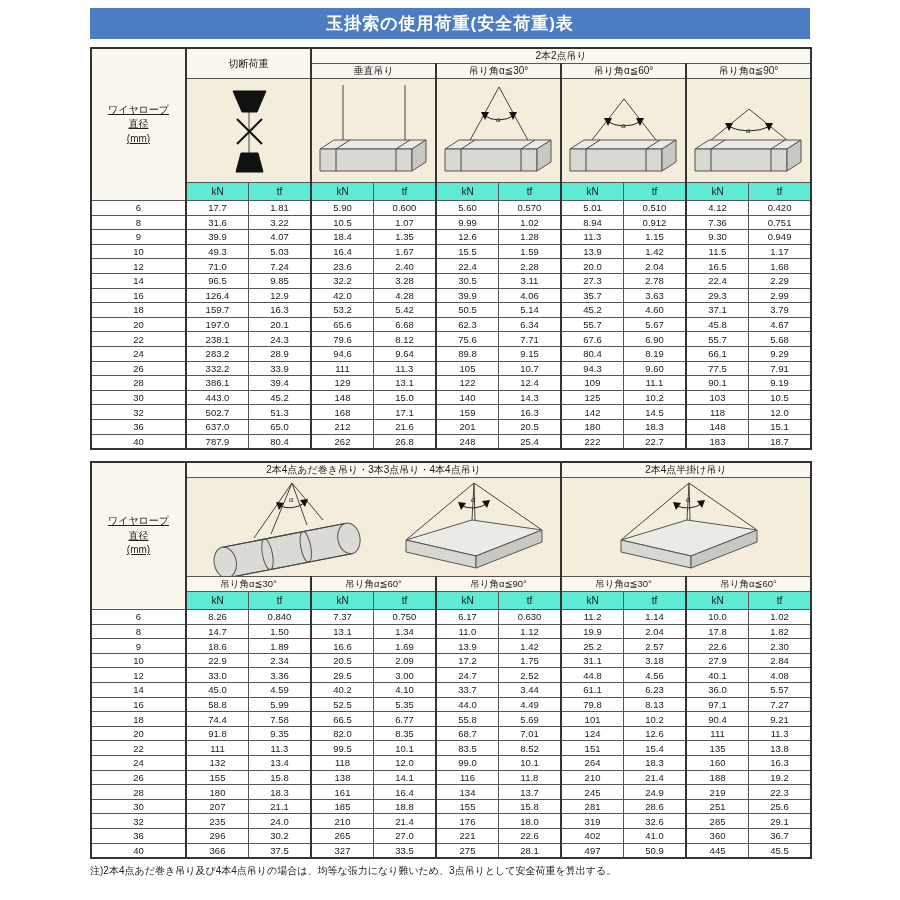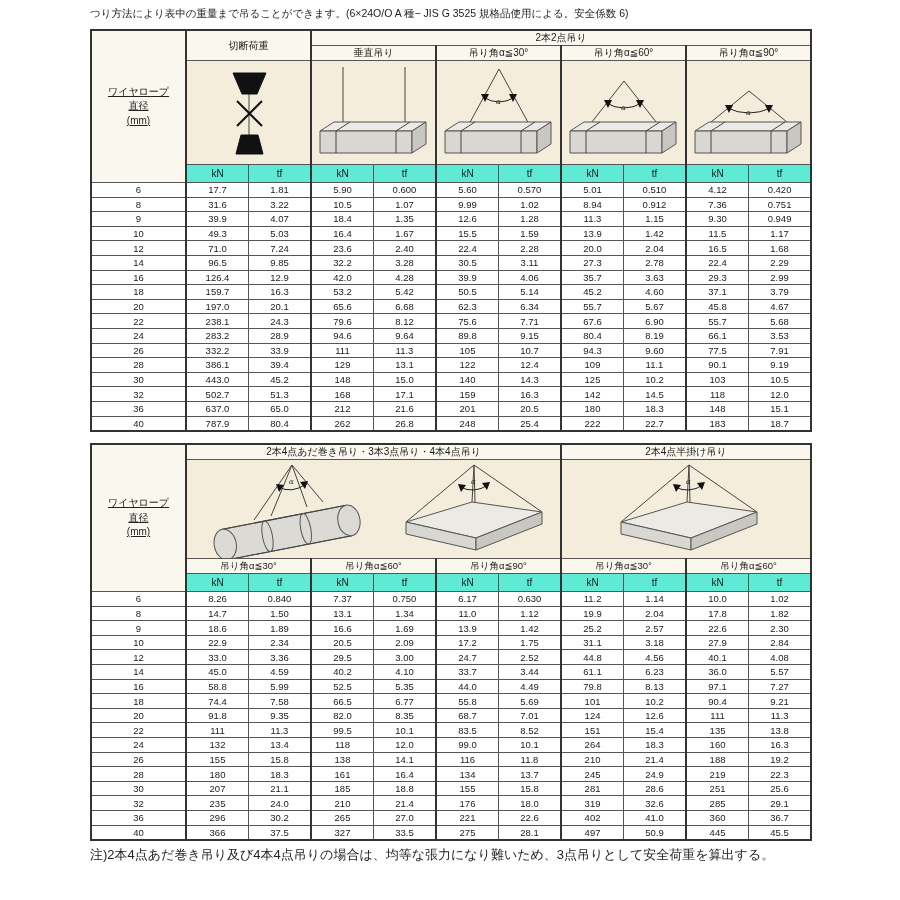--- a/index.html
+++ b/index.html
@@ -21,39 +21,39 @@
   .t .gend{border-right:2px solid #333;}
   .t .rowhead{background:#dbe5eb;border-right:2px solid #333;font-size:10px;line-height:1.45;color:#222;text-decoration:underline;}
   .t tr.rgroup th{height:13px;background:#faf7ee;font-size:10px;}
   .t tr.rsub th{height:14px;background:#faf7ee;font-size:9.5px;}
   .t tr.rdiag td{background:#f4eddc;}
   .t1 tr.rdiag td{height:103px;}
   .t2 tr.rdiag td{height:98px;}
   .t tr.runits th{height:17px;font-size:10px;background:#5eead4;}
   .t tbody td{height:13.6px;background:#fff;font-size:9.5px;}
   .diagflex{display:flex;align-items:flex-end;justify-content:space-around;height:100%;}
-  .footnote{margin-top:5px;font-size:13px;color:#222;}
+  .footnote{margin-top:5px;font-size:10px;color:#222;}
   svg{display:block;}
   .face-top{fill:#eceae4;stroke:#555;stroke-width:1;}
   .face-front{fill:#d9d7d1;stroke:#555;stroke-width:1;}
   .face-side{fill:#c9c7c1;stroke:#555;stroke-width:1;}
   .rope{stroke:#444;stroke-width:1;fill:none;}
   .arc{stroke:#222;stroke-width:1;fill:none;}
   .arrow{fill:#111;stroke:none;}
   .alpha{font-size:7px;font-style:italic;fill:#222;font-family:"DejaVu Serif",serif;}
   .blackshape{fill:#111;stroke:#111;}
   .cyl{fill:#dcdad4;stroke:#555;stroke-width:1;}
 </style>
 </head>
 <body>
 
 <div class="page">
   <div class="content">
 
-    <div class="subtitle">つり方法により表中の重量まで吊ることができます。(6×24O/O A 種− JIS G 3525 規格品使用による。安全係数 6)</div>
+    <div class="titlebar">玉掛索の使用荷重(安全荷重)表</div>
 
     <table class="t t1">
       <colgroup>
         <col class="c-diam">
           <col class="c-val">
           <col class="c-val">
           <col class="c-val">
           <col class="c-val">
         <col class="c-val">
           <col class="c-val">
@@ -301,21 +301,21 @@
             <td class="gend">24</td>
             <td>283.2</td>
             <td class="gend">28.9</td>
             <td>94.6</td>
             <td class="gend">9.64</td>
             <td>89.8</td>
             <td class="gend">9.15</td>
             <td>80.4</td>
             <td class="gend">8.19</td>
             <td>66.1</td>
-            <td>3.53</td>
+            <td>9.29</td>
           </tr>
           <tr>
             <td class="gend">26</td>
             <td>332.2</td>
             <td class="gend">33.9</td>
             <td>111</td>
             <td class="gend">11.3</td>
             <td>105</td>
             <td class="gend">10.7</td>
             <td>94.3</td>

